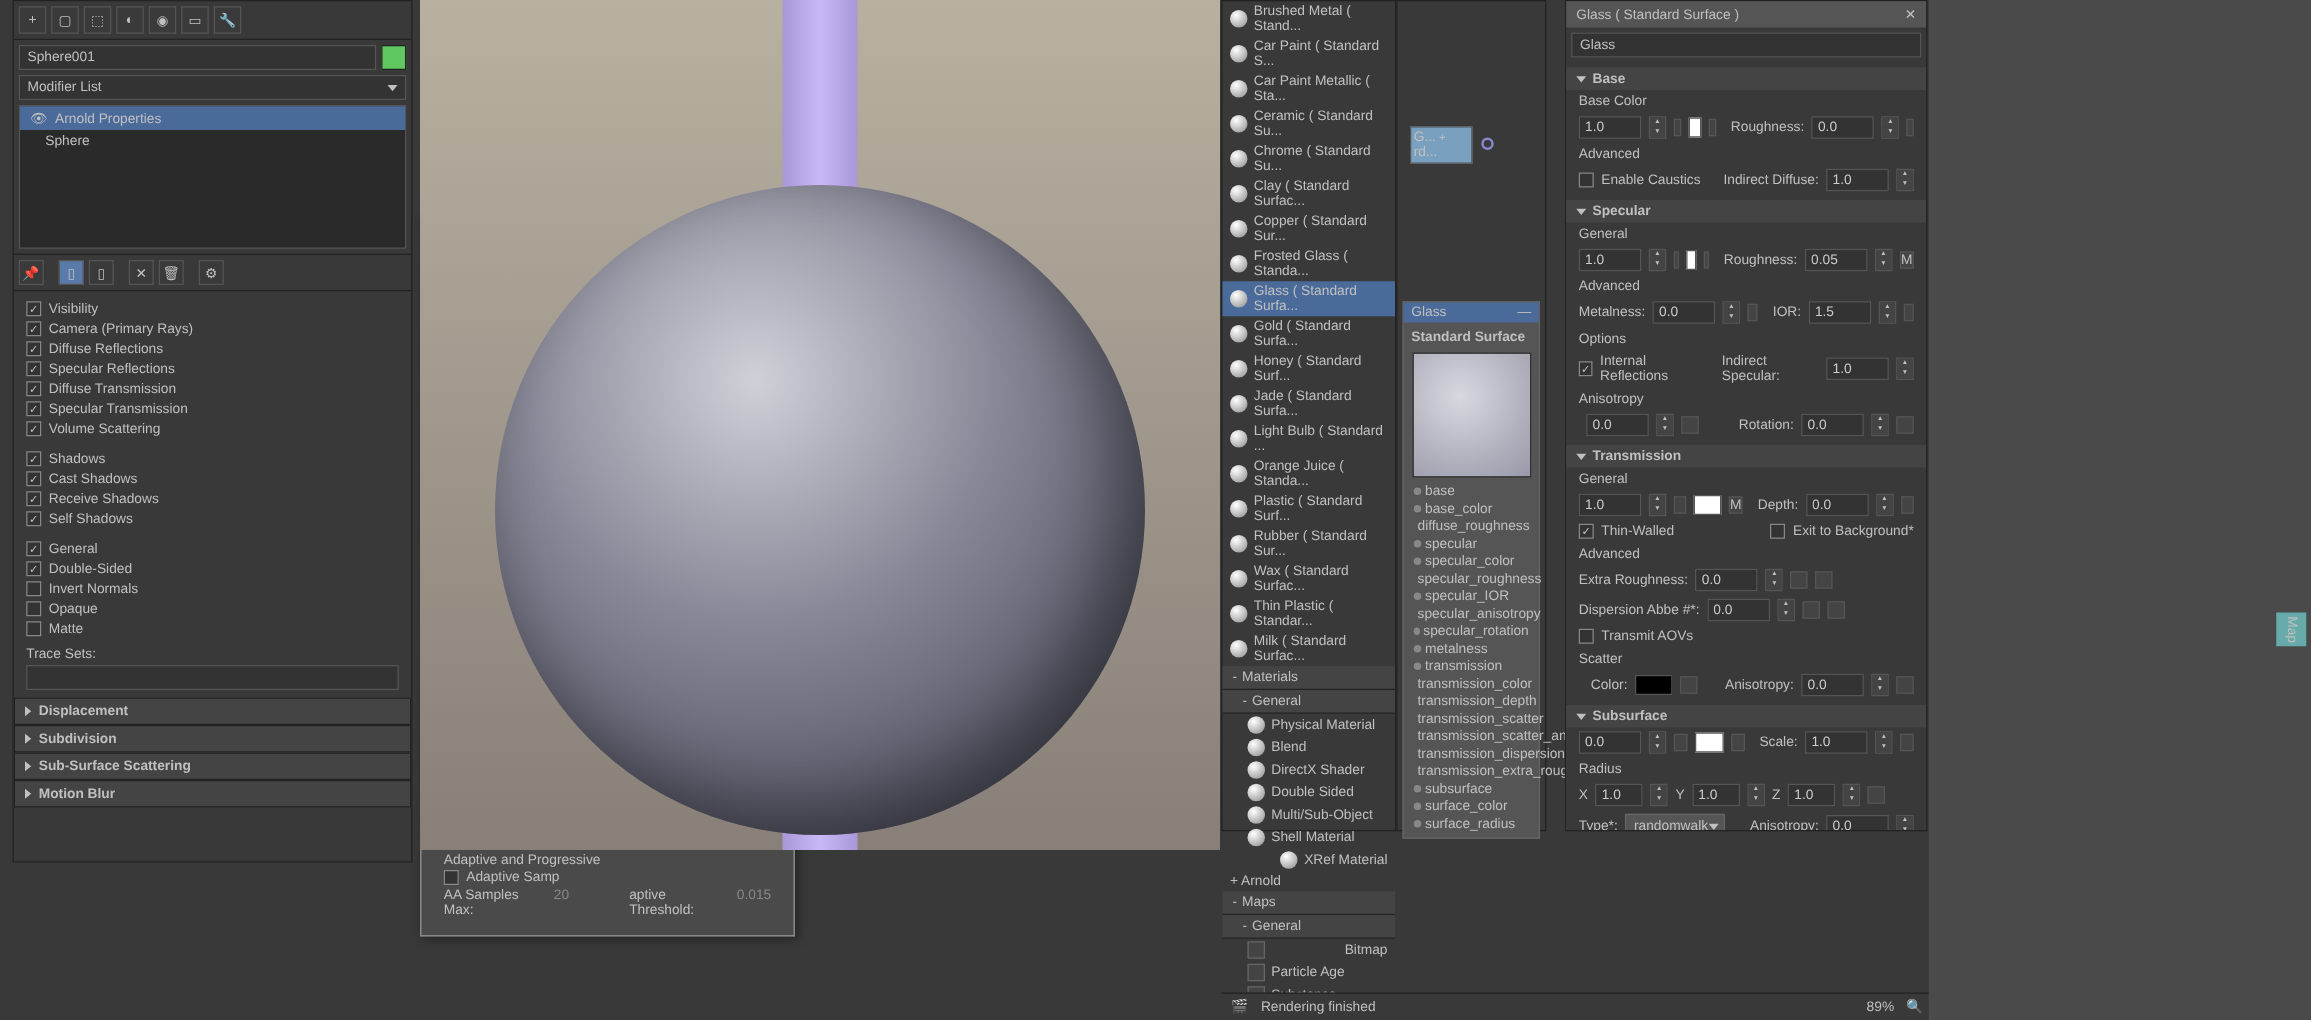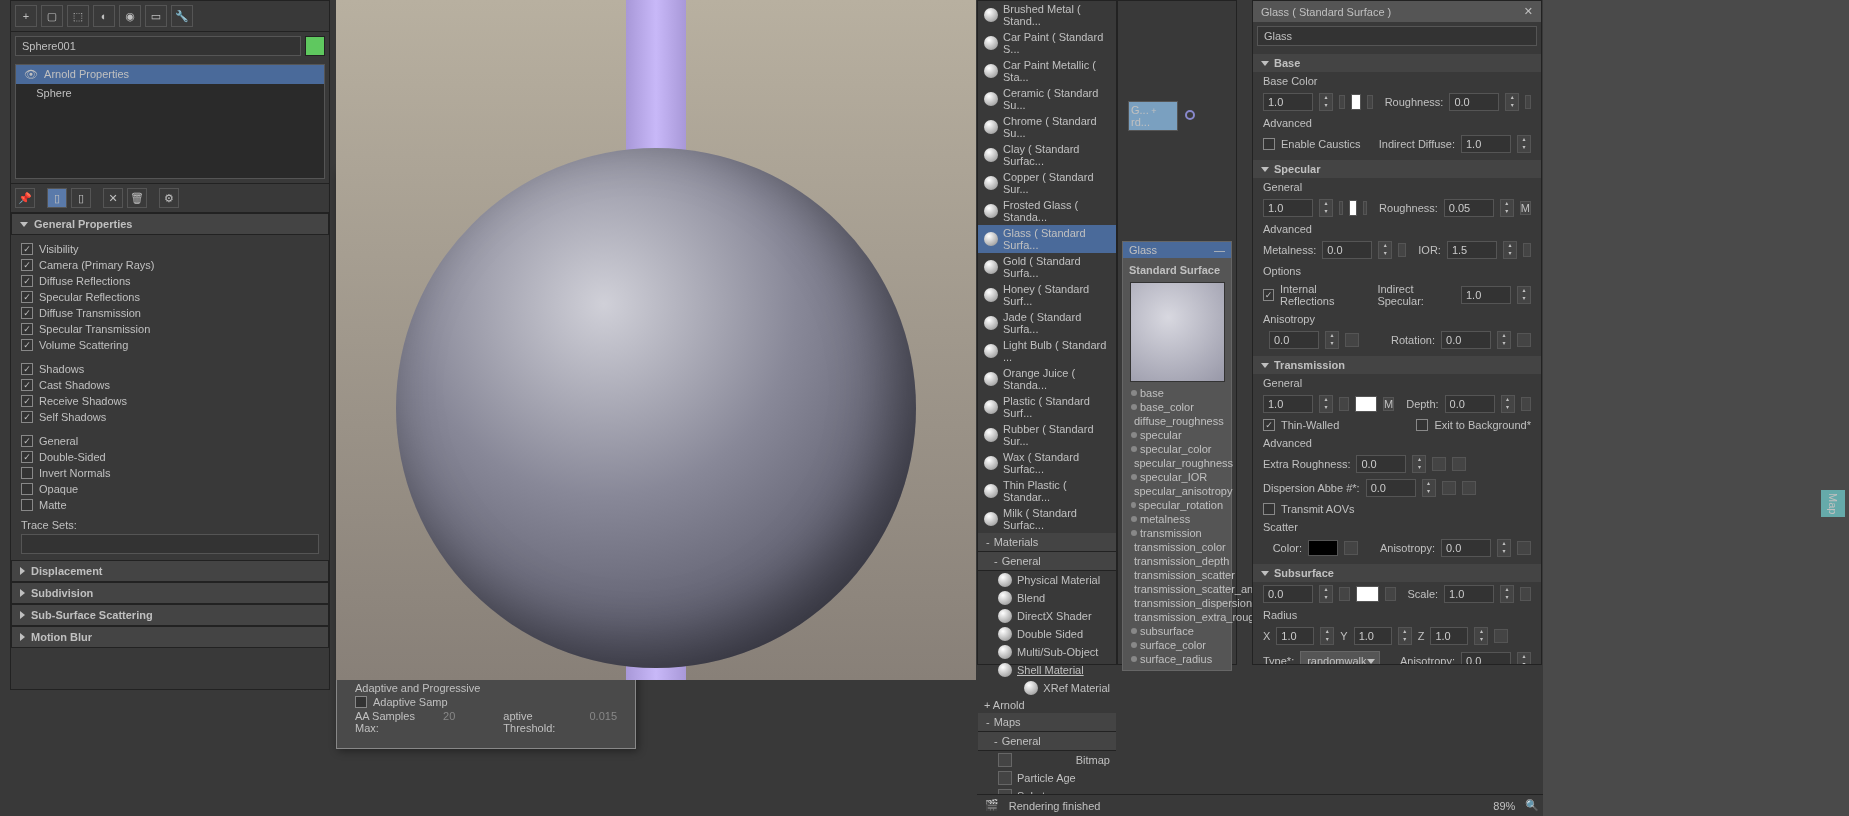--- a/index.html
+++ b/index.html
@@ -78,40 +78,42 @@
     <div class="tool-btn">⬚</div>
     <div class="tool-btn">◐</div>
     <div class="tool-btn">◉</div>
     <div class="tool-btn">▭</div>
     <div class="tool-btn">🔧</div>
   </div>
   <div class="obj-row">
     <input class="obj-input" value="Sphere001" style="">
     <div class="color-swatch"></div>
   </div>
+  <div style="padding:0 4px">
+    <div class="dropdown">
+      <span>Modifier List</span>
+      <span class="arrow"></span>
+    </div>
+  </div>
   <div class="mod-list">
     <div class="mod-item sel">👁 &nbsp;<span>Arnold Properties</span></div>
     <div class="mod-item">&nbsp;&nbsp;&nbsp;&nbsp;<span>Sphere</span></div>
   </div>
   <div class="mod-toolbar">
     <div class="mod-tbtn">📌</div>
     <div style="width:4px"></div>
     <div class="mod-tbtn active">▯</div>
     <div class="mod-tbtn">▯</div>
     <div style="width:4px"></div>
     <div class="mod-tbtn">✕</div>
     <div class="mod-tbtn">🗑</div>
     <div style="width:4px"></div>
     <div class="mod-tbtn">⚙</div>
   </div>
 
-  <div class="rollout-hdr">
-    <span class="arrow"></span>
-    <b>General Properties</b>
-  </div>
   <div class="rollout-body">
     <div id="gp-items1">
         <div class="chk-row">
           <span class="chk on"></span>
           <span>Visibility</span>
         </div>
         <div class="chk-row">
           <span class="chk on"></span>
           <span>Camera (Primary Rays)</span>
         </div>
@@ -503,21 +505,21 @@
         <span>DirectX Shader</span>
       </div>
       <div class="mat-item" style="padding-left: 20px;">
         <div class="mat-ball"></div>
         <span>Double Sided</span>
       </div>
       <div class="mat-item" style="padding-left: 20px;">
         <div class="mat-ball"></div>
         <span>Multi/Sub-Object</span>
       </div>
-      <div class="mat-item" style="padding-left: 20px; text-decoration: underline;">
+      <div class="mat-item" style="padding-left: 20px;">
         <div class="mat-ball"></div>
         <span>Shell Material</span>
       </div>
       <div class="mat-item" style="padding-left: 20px; justify-content: flex-end;">
         <div class="mat-ball"></div>
         <span>XRef Material</span>
       </div>
     </div>
   <div class="mat-item">+ Arnold</div>
   <div class="mat-section-hdr">- <span>Maps</span></div>

